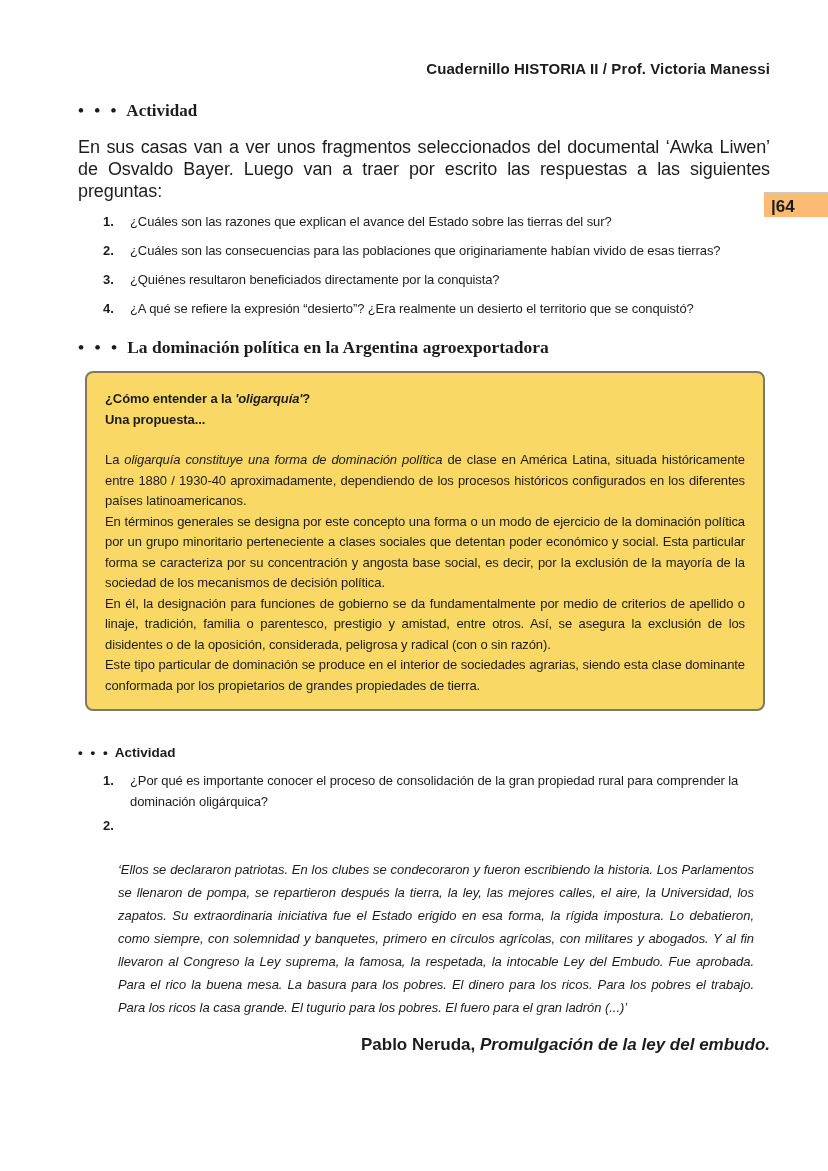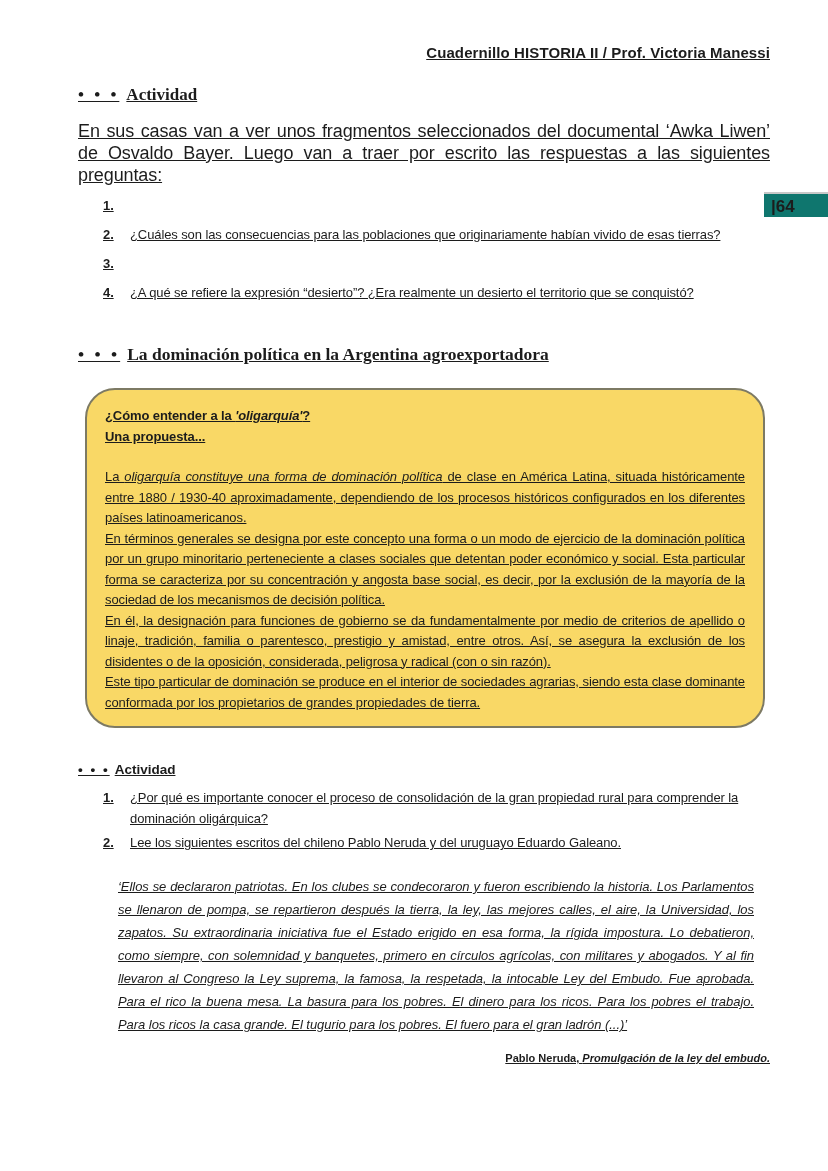--- a/index.html
+++ b/index.html
@@ -7,33 +7,32 @@
   body {
     width:828px; height:1171px;
     font-family:"Liberation Sans", sans-serif;
     color:#1c1c1c;
     position:relative;
     overflow:hidden;
   }
   .page {
     position:relative;
     width:828px; height:1171px;
-    padding:44px 58px 0 78px;
+    padding:60px 58px 0 78px;
     background:#ffffff;
-    text-decoration:underline;
   }
   .doc-header {
     text-align:right;
     font-weight:bold;
     font-size:15px;
     letter-spacing:0.1px;
   }
   .serif-h { font-family:"Liberation Serif", serif; font-weight:bold; }
   .h-act1 { font-size:17px; margin-top:24px; }
-  .h-section { font-size:17.5px; margin-top:41px; }
+  .h-section { font-size:17.5px; margin-top:18px; }
   .bullets { letter-spacing:3px; margin-right:7px; }
   .intro {
     font-size:18px; line-height:22px;
     text-align:justify;
     margin-top:15px;
     letter-spacing:-0.1px;
   }
   ol.qlist { list-style:none; margin-top:9px; }
   .qlist li {
     display:flex;
@@ -43,29 +42,29 @@
   }
   .qnum { font-weight:bold; flex:none; width:27px; margin-left:25px; }
   .page-marker {
     position:absolute;
     top:192px; right:0;
     width:64px;
     border-top:2px solid #c8c8c8;
     padding:3px 0 0 7px;
     font-weight:bold;
     font-size:17px;
-    background:#0f766e;
+    background:#fdba74;
   }
   .box {
-    margin-top:23px;
+    margin-top:13px;
     margin-left:7px;
     width:680px;
     background:#F9D866;
     border:2px solid #7D7A64;
-    border-radius:30px;
+    border-radius:8px;
     padding:16px 18px 13px 18px;
     font-size:13px;
     line-height:20.5px;
     letter-spacing:-0.1px;
   }
   .box p { text-align:justify; }
   .box .box-title { font-weight:bold; text-align:left; }
   .box .spacer { height:20px; }
   .h-act2 { font-size:13.5px; font-weight:bold; margin-top:34px; }
   .h-act2 .bullets { letter-spacing:2px; margin-right:5px; }
@@ -75,21 +74,21 @@
     margin:22px 16px 0 40px;
     font-style:italic;
     font-size:13px;
     line-height:23px;
     text-align:justify;
     letter-spacing:-0.05px;
   }
   .attribution {
     text-align:right;
     font-weight:bold;
-    font-size:11px;
+    font-size:17px;
     margin-top:16px;
   }
   .attribution .work { font-style:italic; }
   i.emph { font-style:italic; }
 </style>
 </head>
 <body>
 
 <div class="page">
 
@@ -103,27 +102,29 @@
 
   <h2 class="serif-h h-act1">
     <span class="bullets">• • •</span><span>Actividad</span>
   </h2>
 
   <p class="intro">En sus casas van a ver unos fragmentos seleccionados del documental ‘Awka Liwen’ de Osvaldo Bayer. Luego van a traer por escrito las respuestas a las siguientes preguntas:</p>
 
   <ol class="qlist">
     <li>
       <span class="qnum">1.</span>
+      <span>¿Cuáles son las razones que explican el avance del Estado sobre las tierras del sur?</span>
     </li>
     <li>
       <span class="qnum">2.</span>
       <span>¿Cuáles son las consecuencias para las poblaciones que originariamente habían vivido de esas tierras?</span>
     </li>
     <li>
       <span class="qnum">3.</span>
+      <span>¿Quiénes resultaron beneficiados directamente por la conquista?</span>
     </li>
     <li>
       <span class="qnum">4.</span>
       <span>¿A qué se refiere la expresión “desierto”? ¿Era realmente un desierto el territorio que se conquistó?</span>
     </li>
   </ol>
 
   <h2 class="serif-h h-section">
     <span class="bullets">• • •</span><span>La dominación política en la Argentina agroexportadora</span>
   </h2>
@@ -142,21 +143,20 @@
     <span class="bullets">• • •</span><span>Actividad</span>
   </h2>
 
   <ol class="qlist qlist2">
     <li>
       <span class="qnum">1.</span>
       <span>¿Por qué es importante conocer el proceso de consolidación de la gran propiedad rural para comprender la dominación oligárquica?</span>
     </li>
     <li>
       <span class="qnum">2.</span>
-      <span>Lee los siguientes escritos del chileno Pablo Neruda y del uruguayo Eduardo Galeano.</span>
     </li>
   </ol>
 
   <p class="quote">‘Ellos se declararon patriotas. En los clubes se condecoraron y fueron escribiendo la historia. Los Parlamentos se llenaron de pompa, se repartieron después la tierra, la ley, las mejores calles, el aire, la Universidad, los zapatos. Su extraordinaria iniciativa fue el Estado erigido en esa forma, la rígida impostura. Lo debatieron, como siempre, con solemnidad y banquetes, primero en círculos agrícolas, con militares y abogados. Y al fin llevaron al Congreso la Ley suprema, la famosa, la respetada, la intocable Ley del Embudo. Fue aprobada. Para el rico la buena mesa. La basura para los pobres. El dinero para los ricos. Para los pobres el trabajo. Para los ricos la casa grande. El tugurio para los pobres. El fuero para el gran ladrón (...)’</p>
 
   <p class="attribution">
     <span>Pablo Neruda, </span><span class="work">Promulgación de la ley del embudo.</span>
   </p>
 
 </div>

